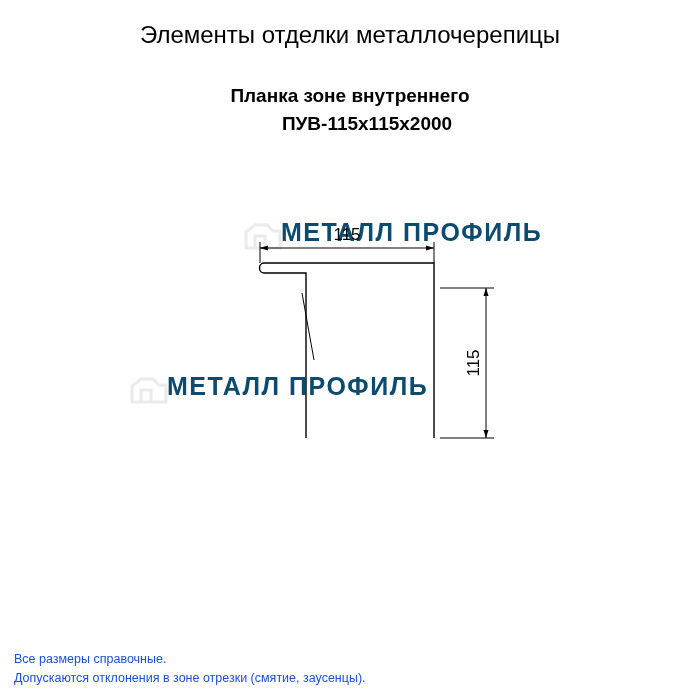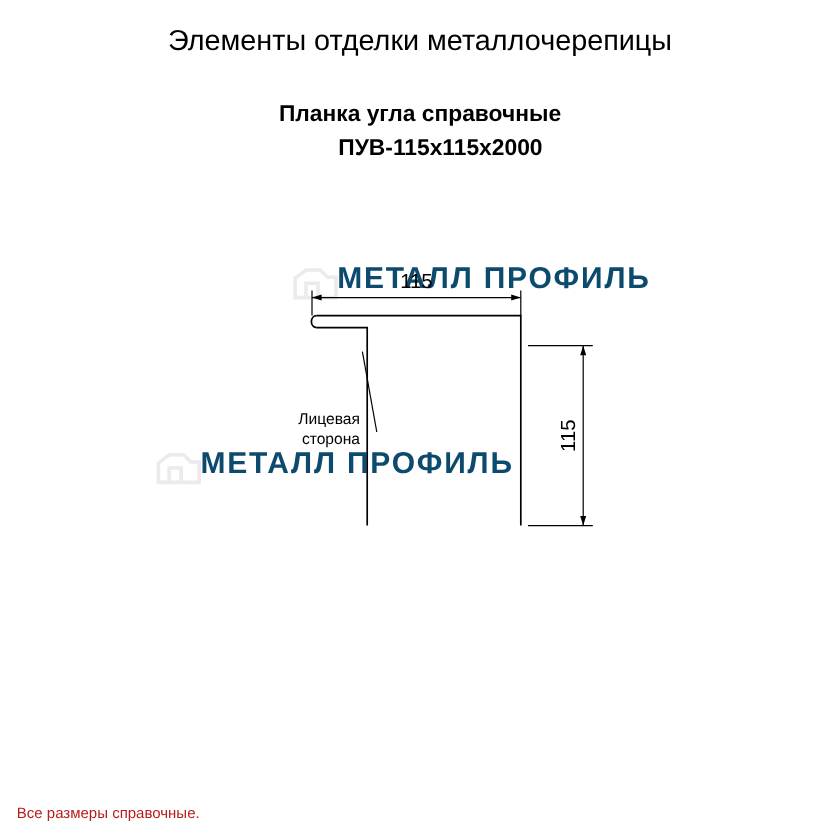--- a/index.html
+++ b/index.html
@@ -85,21 +85,21 @@
     pointer-events: none;
   }
 
   
   .footer {
     position: absolute;
     left: 14px;
     bottom: 12px;
     font-size: 12.5px;
     line-height: 19px;
-    color: #b91c1c;
+    color: #1d4ed8;
   }
 
   
   .face-label {
     position: absolute;
     left: 223px;
     top: 340px;
     font-size: 13px;
     line-height: 17px;
     text-align: right;
@@ -113,21 +113,21 @@
     fill: #000;
   }
 </style>
 </head>
 <body>
 
 <div class="page">
 
   <div class="title-block">
     <div class="main-title">Элементы отделки металлочерепицы</div>
-    <div class="sub-title">Планка угла справочные</div>
+    <div class="sub-title">Планка зоне внутреннего</div>
     <div class="sub-title2">ПУВ-115х115х2000</div>
   </div>
 
   <div class="watermark wm-1">МЕТАЛЛ ПРОФИЛЬ</div>
   <div class="watermark wm-2">МЕТАЛЛ ПРОФИЛЬ</div>
 
   <svg class="wm-logo" style="top:222px; left:243px;" width="40" height="34" viewBox="0 0 40 34">
     <path d="M3 26 L3 10 L12 3 L24 3 L30 9 L37 9 L37 26 Z" fill="none" stroke="#eceaea" stroke-width="3"></path>
     <path d="M12 26 L12 14 L22 14 L22 26" fill="none" stroke="#eceaea" stroke-width="3"></path>
   </svg>
@@ -158,22 +158,19 @@
       <path d="M248 73 C 242 73, 242 83, 248 83" fill="none" stroke="#000" stroke-width="1.4"></path>
       <line x1="418" y1="248" x2="290" y2="248" stroke="#000" stroke-width="0"></line>
 
       <line x1="298" y1="170" x2="286" y2="103" stroke="#000" stroke-width="1"></line>
 
       <text class="dim-text" x="331" y="50" text-anchor="middle">115</text>
       <text class="dim-text" x="463" y="173" text-anchor="middle" transform="rotate(-90 463 173)">115</text>
     </svg>
   </div>
 
-  <div class="face-label">
-    <div>Лицевая</div>
-    <div>сторона</div>
-  </div>
 
   <div class="footer">
     <div>Все размеры справочные.</div>
+    <div>Допускаются отклонения в зоне отрезки (смятие, заусенцы).</div>
   </div>
 
 </div>
 
 </body></html>

